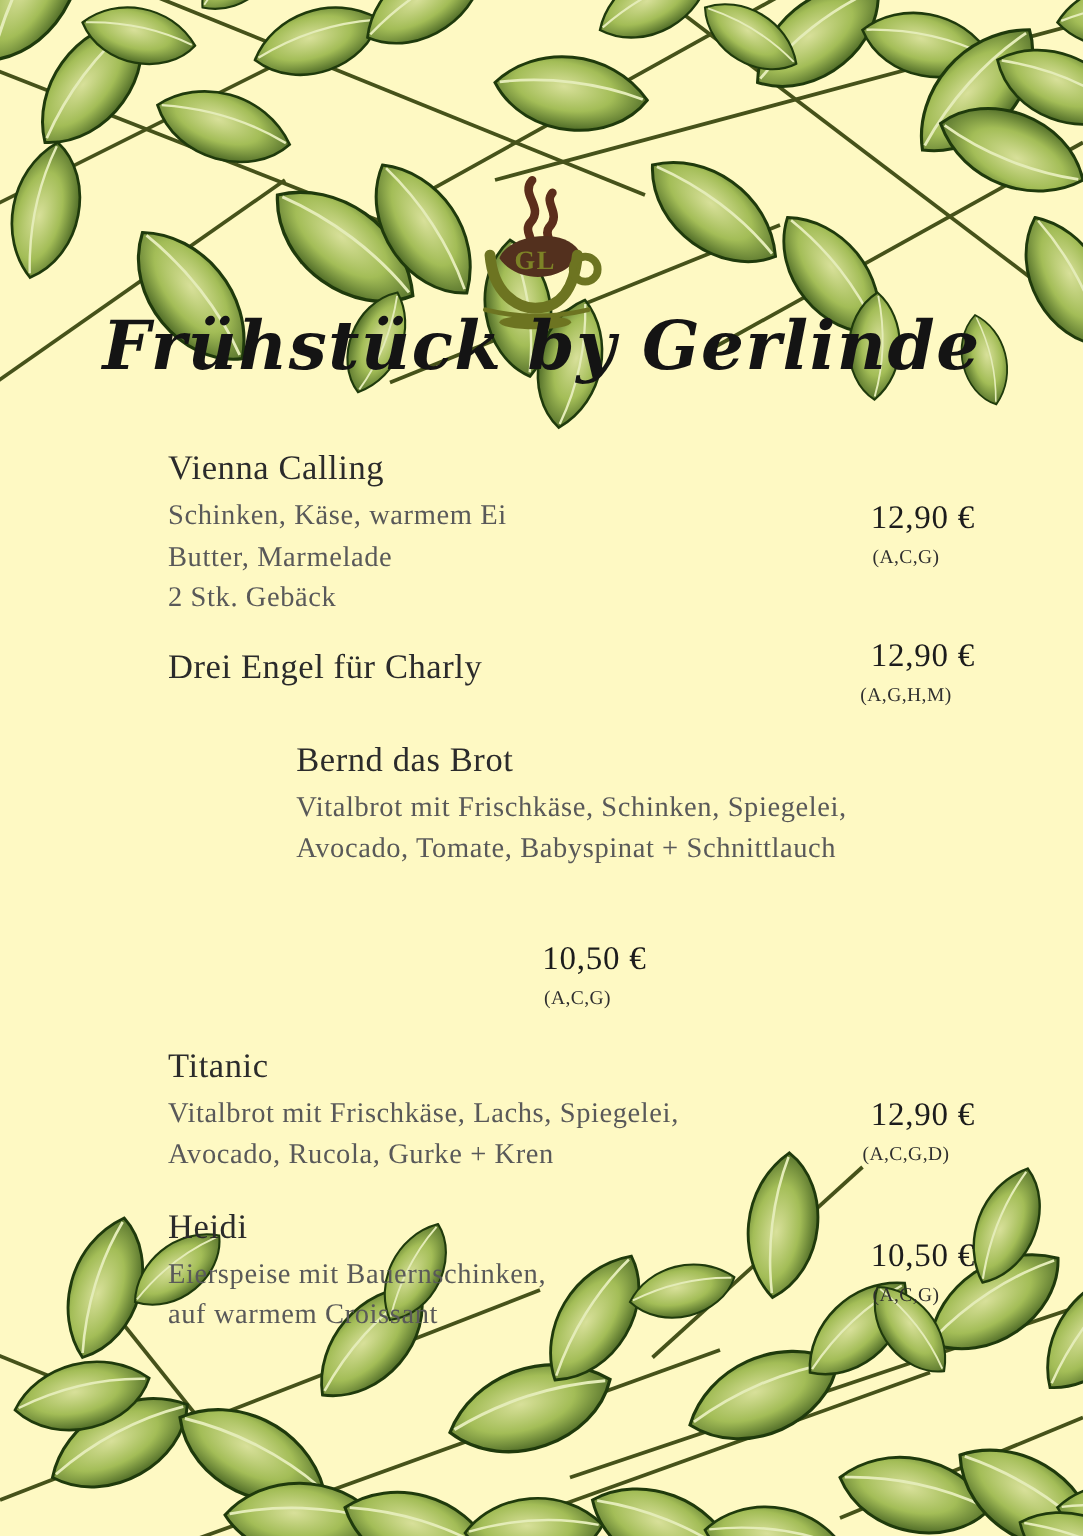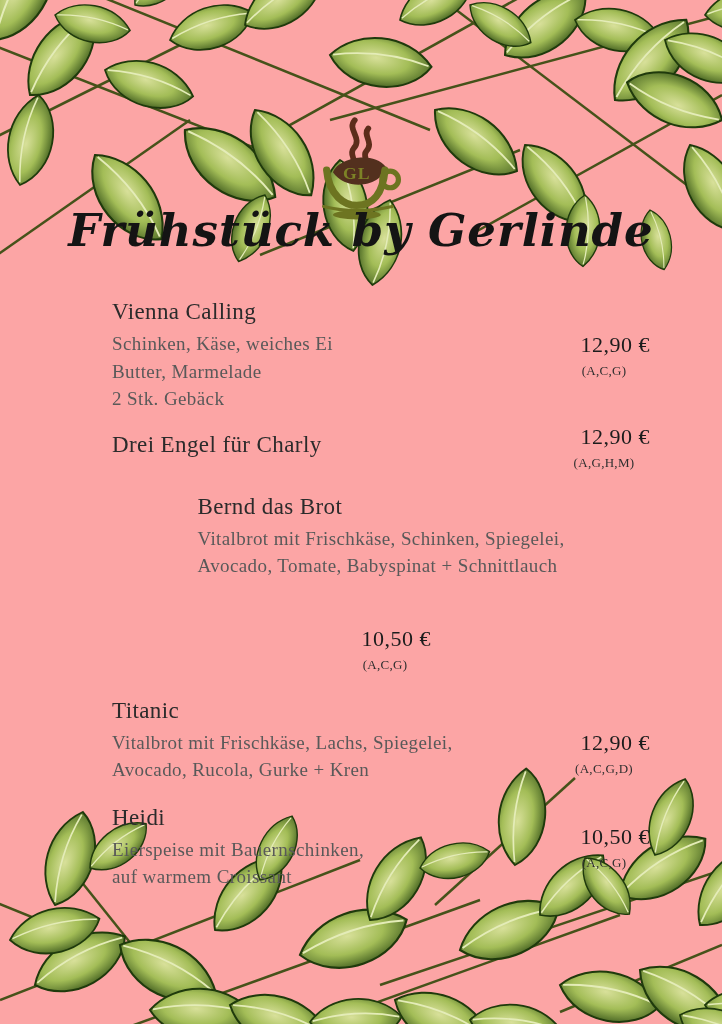--- a/index.html
+++ b/index.html
@@ -5,21 +5,21 @@
   html,body{
     margin:0; padding:0;
     width:722px; height:1024px;
     background:#ffffff;
     overflow:hidden;
     font-family:"Liberation Serif","DejaVu Serif",serif;
   }
   .page{
     position:relative;
     width:722px; height:1024px;
-    background:#fca5a5;
+    background:#fef9c3;
     overflow:hidden;
   }
   svg.deco{
     position:absolute; left:0;
     pointer-events:none;
     display:block;
   }
   #top-leaves{ top:0; }
   #bottom-leaves{ bottom:0; }
   .logo{
@@ -209,21 +209,21 @@
     <text x="46" y="61" text-anchor="middle" font-family="Liberation Serif, DejaVu Serif, serif" font-size="17" font-weight="bold" letter-spacing="1" fill="#7d8226">GL</text>
   </svg>
 
   <h1 class="title">Frühstück by Gerlinde</h1>
 
   <div class="menu" id="menu">
       <div class="menu-item">
         <div class="item-left">
           <div class="item-name">Vienna Calling</div>
           <div class="item-desc">
-            <div class="desc-line">Schinken, Käse, weiches Ei</div>
+            <div class="desc-line">Schinken, Käse, warmem Ei</div>
             <div class="desc-line">Butter, Marmelade</div>
             <div class="desc-line">2 Stk. Gebäck</div>
           </div>
         </div>
         <div class="price-block">
           <div class="price">12,90 €</div>
           <div class="allergens">(A,C,G)</div>
         </div>
       </div>
       <div class="menu-item">

